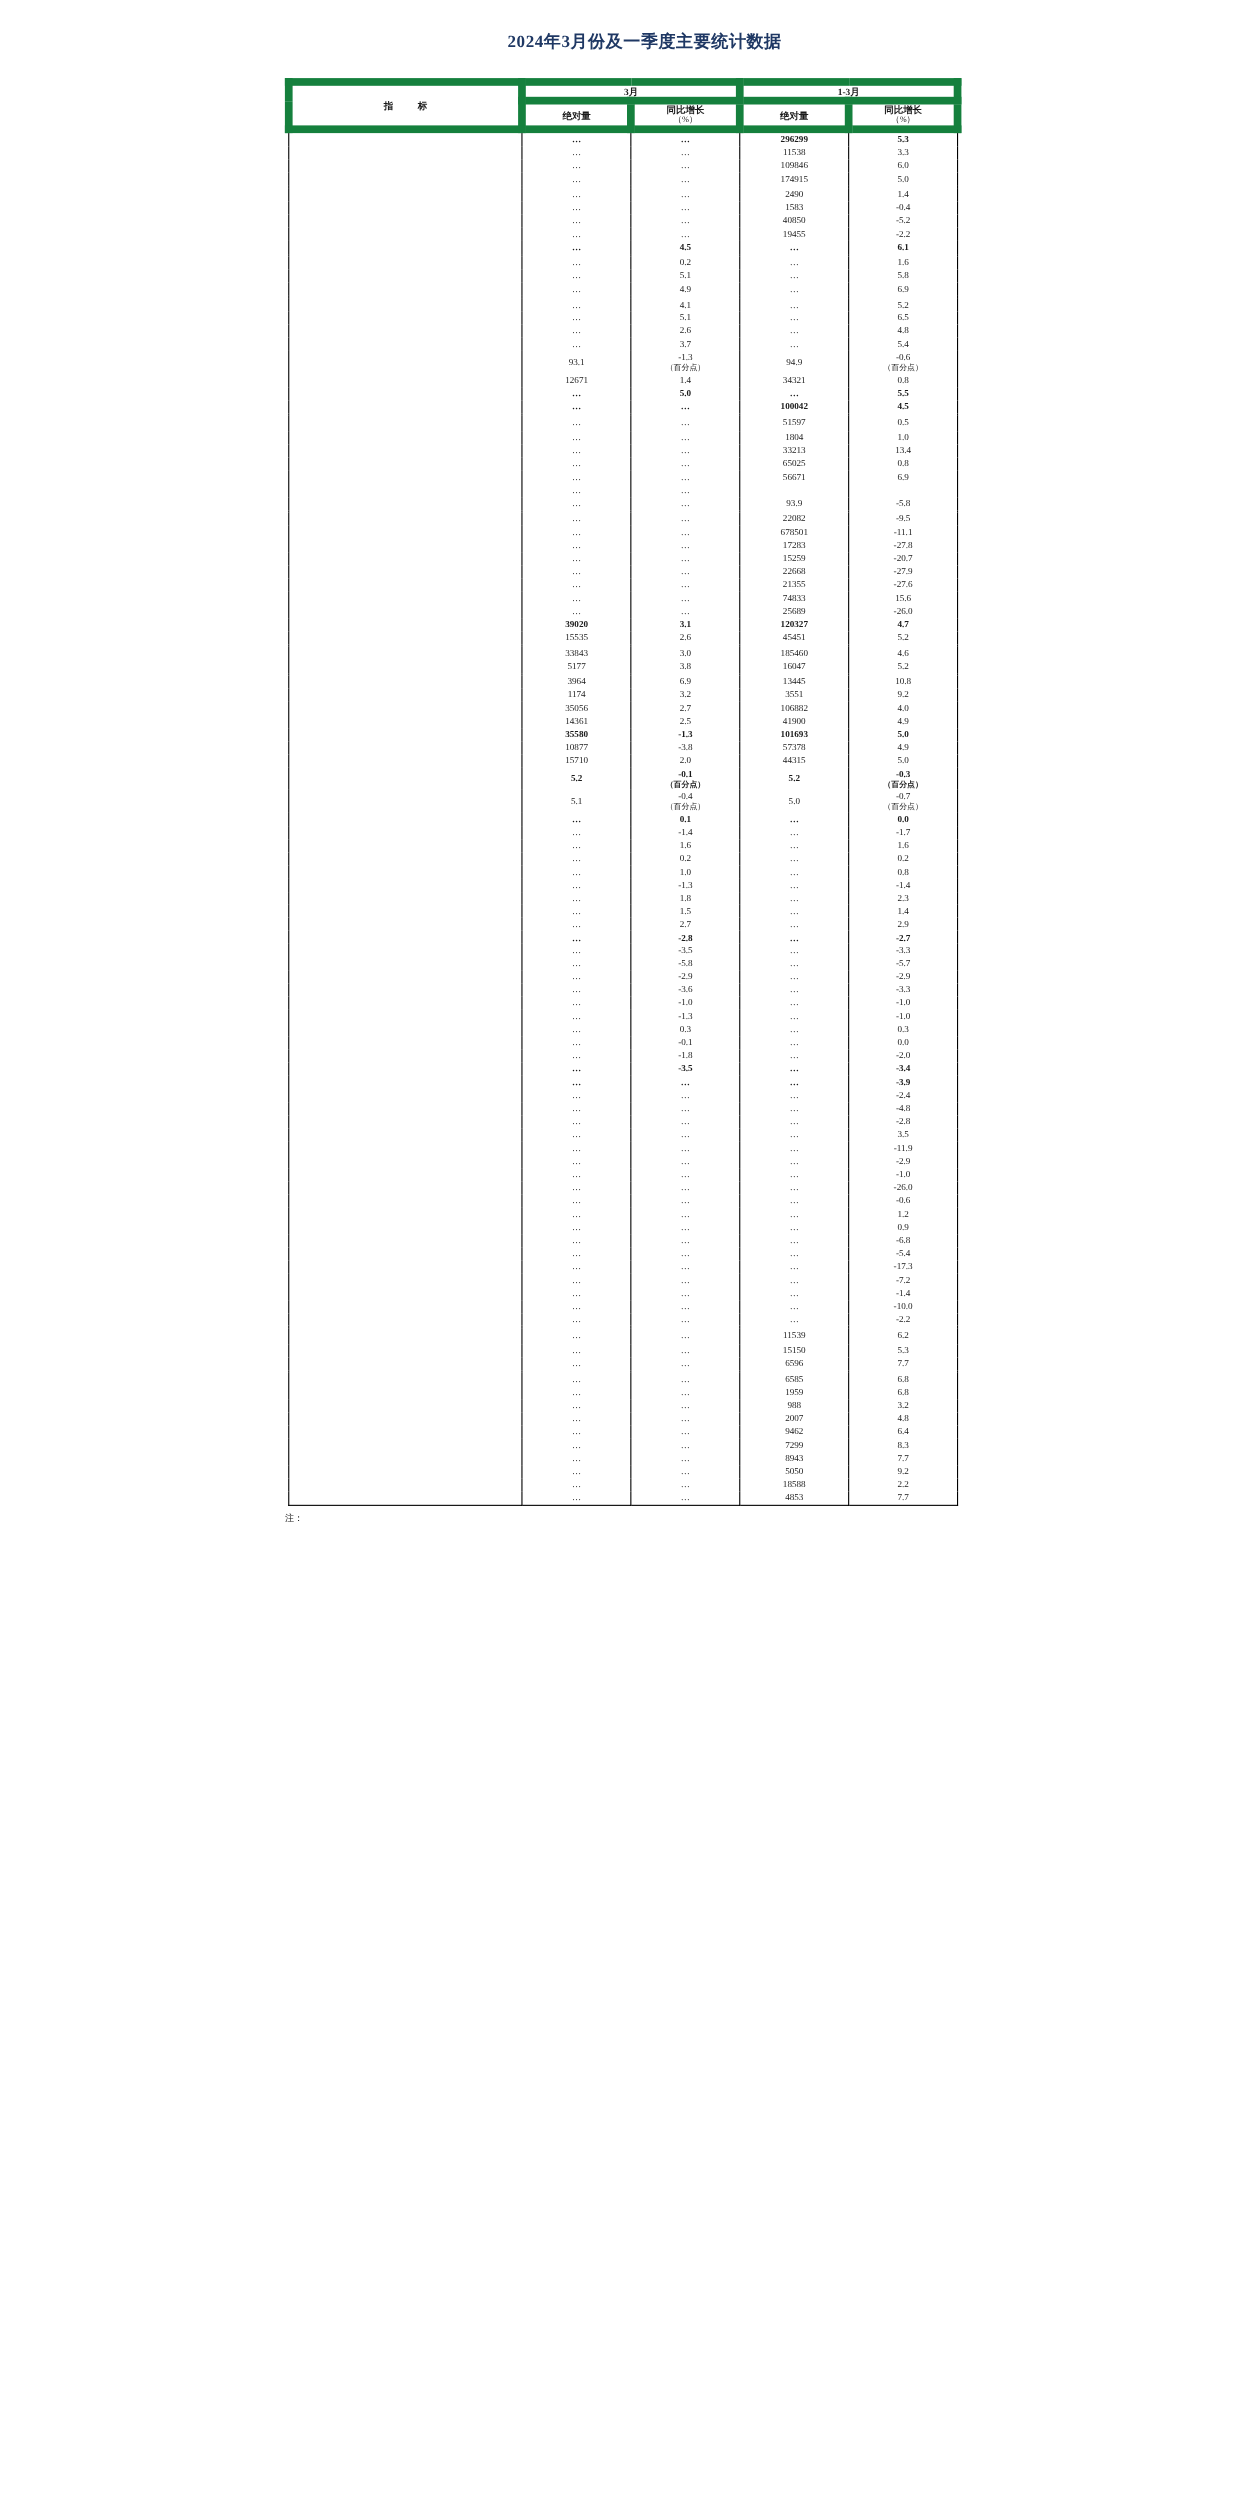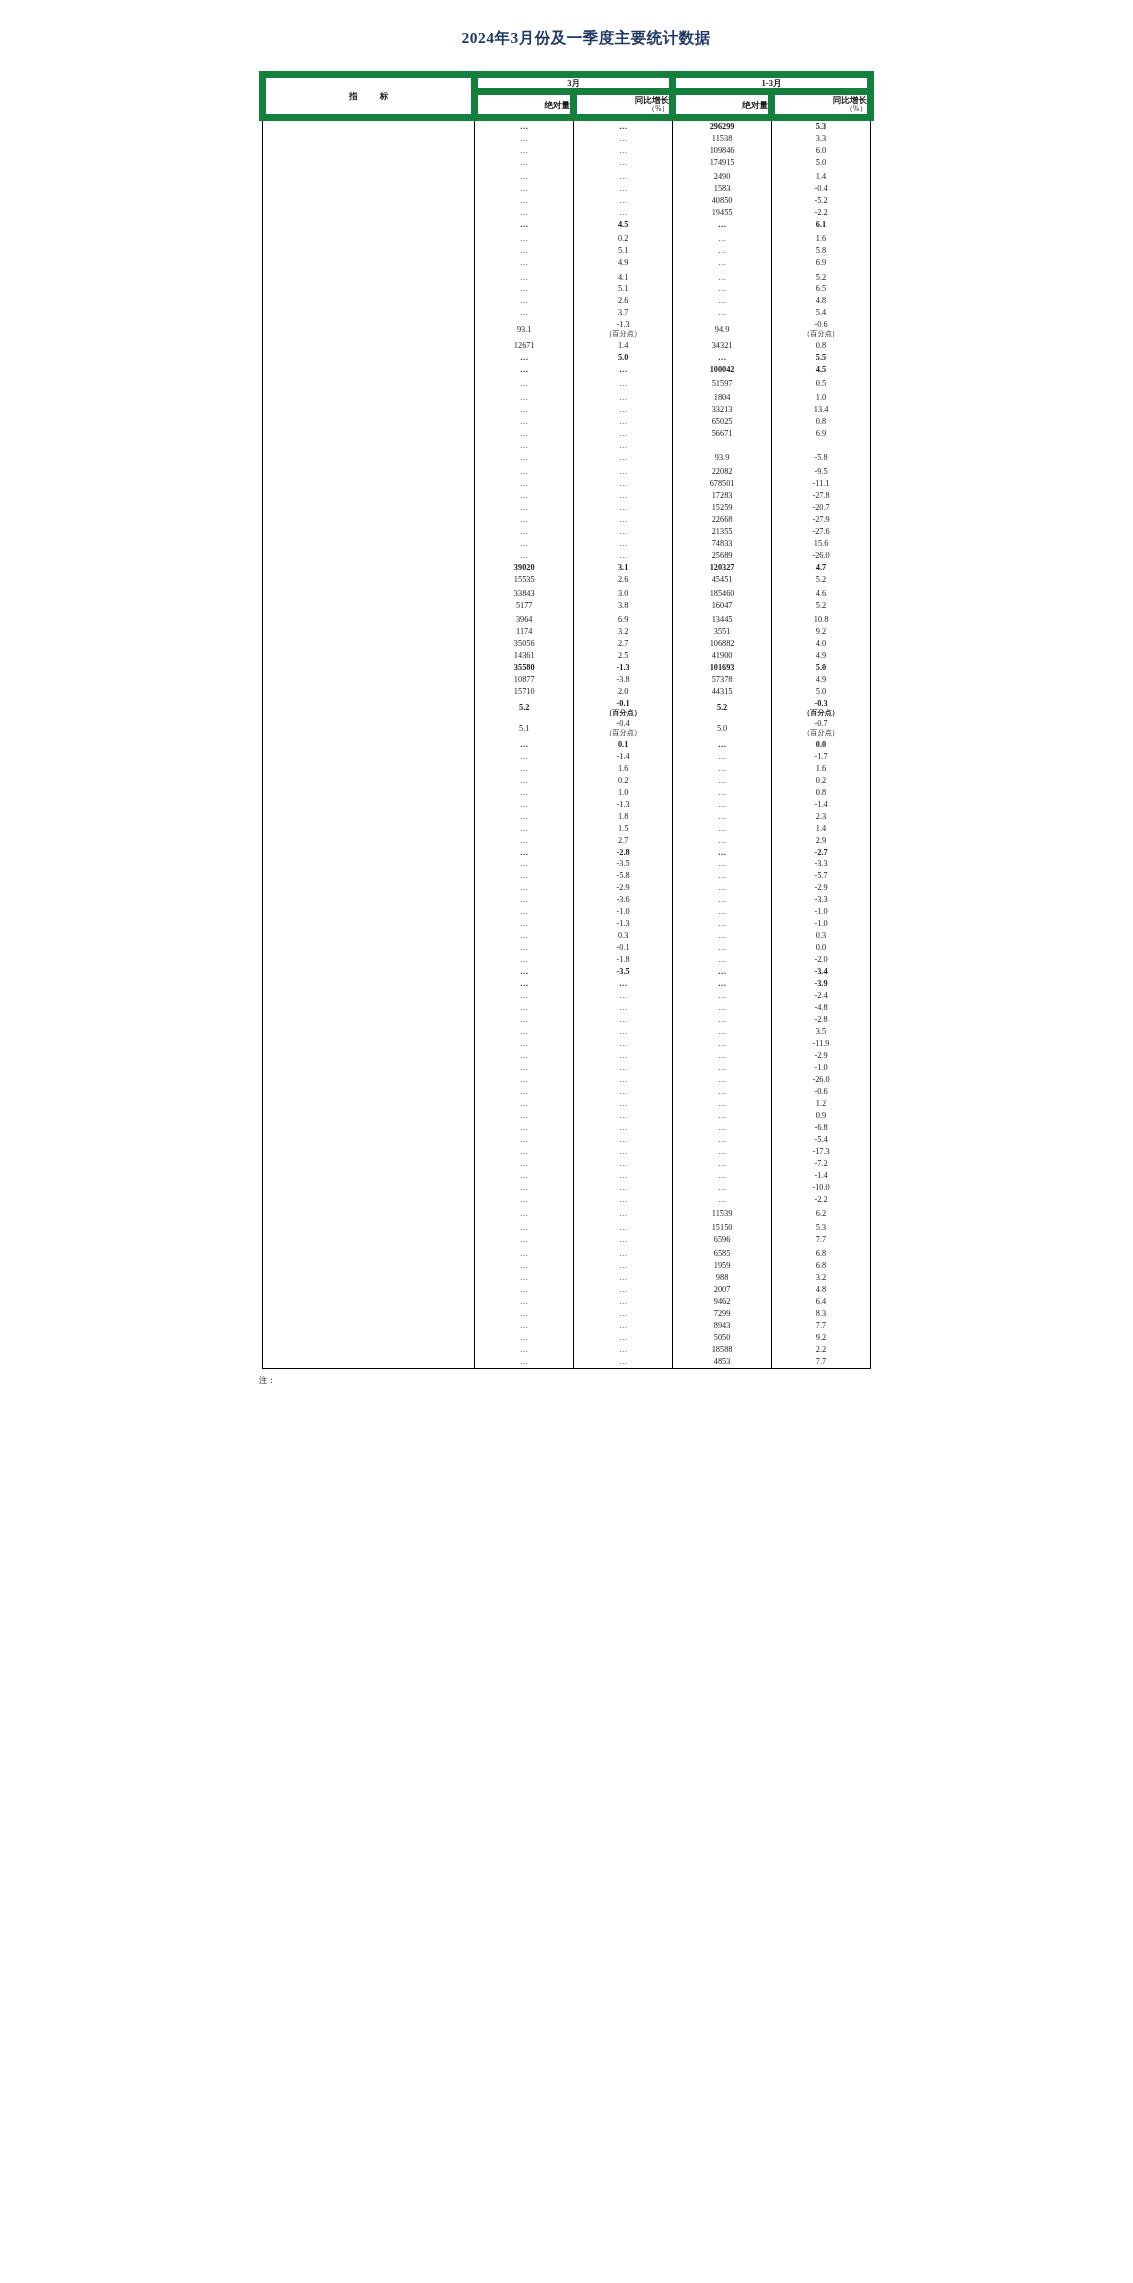--- a/index.html
+++ b/index.html
@@ -45,21 +45,21 @@
     text-align: center;
     border: 7px solid #15803d;
     padding: 3px 2px;
   }
   .h-ind {
     width: 215px;
     letter-spacing: 10px;
     text-indent: 10px;
   }
   .h-grp { width: 200px; }
-  .h-sub { width: 100px; font-weight: bold; text-align: right; }
+  .h-sub { width: 100px; font-weight: bold; }
   .unit { font-size: 7.6px; font-weight: normal; display:block; }
 
   tbody td {
     border-left: 1px solid #000;
     border-right: 1px solid #000;
   }
   tbody tr td.c-ind {
     border-left: 1px solid #000;
     border-right: 1px solid #000;
     padding: 1.1px 2px 1.1px 4px;

